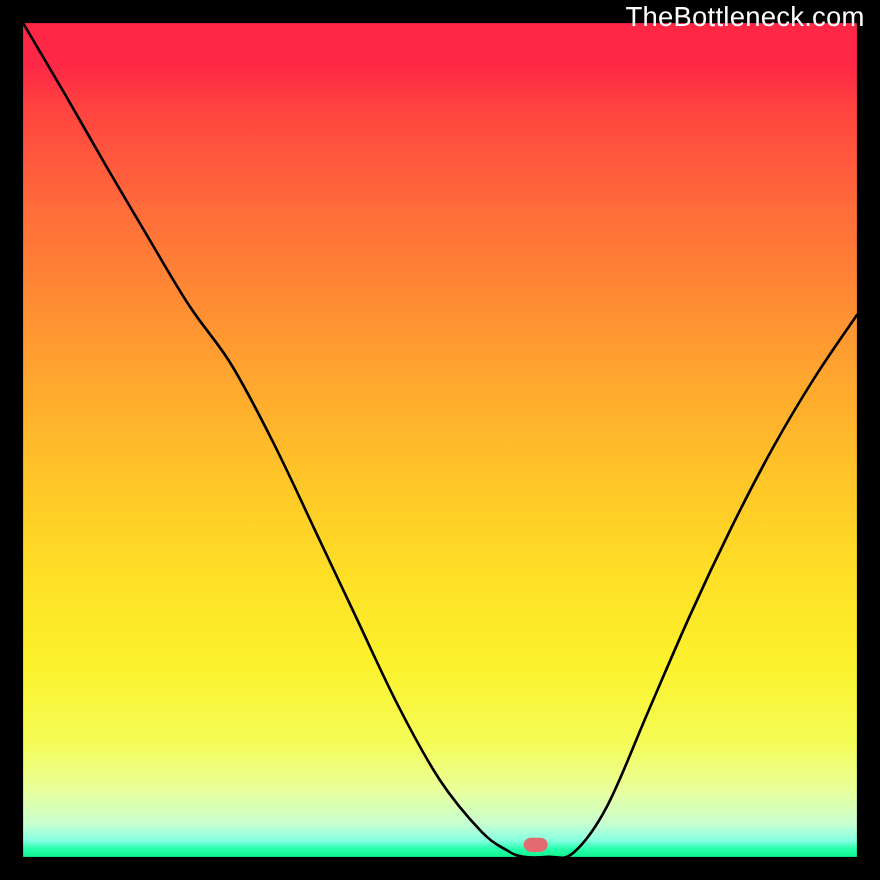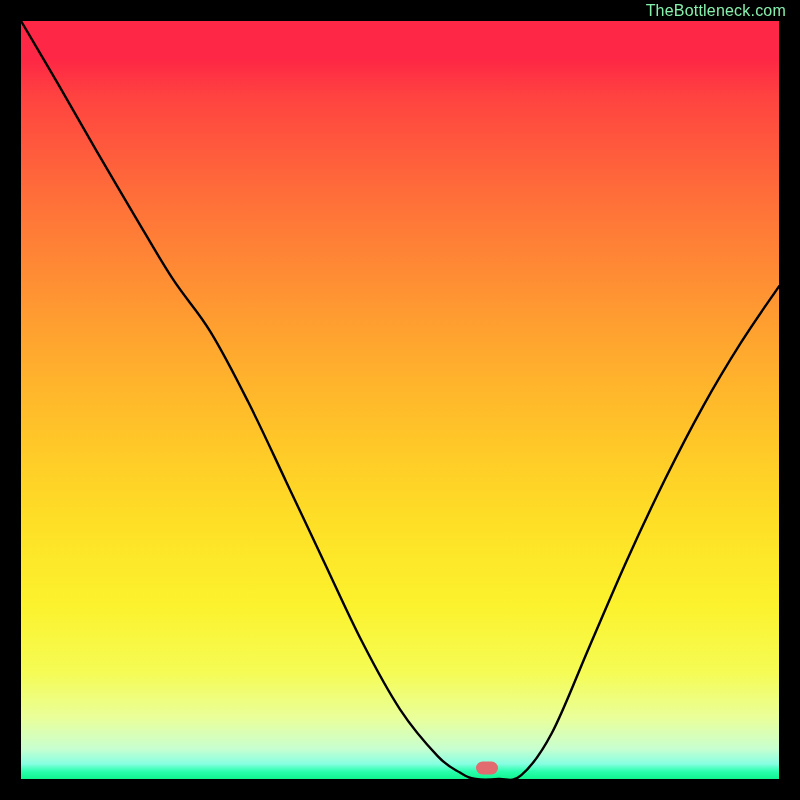--- a/index.html
+++ b/index.html
@@ -14,22 +14,22 @@
   .frame {
     position: relative;
     width: 800px;
     height: 800px;
     background: #000;
   }
   .watermark {
     position: absolute;
     top: 2px;
     right: 14px;
-    color: #86efac;
-    font-size: 16px;
+    color: #ffffff;
+    font-size: 25px;
     font-weight: 400;
     letter-spacing: 0.2px;
     z-index: 10;
   }
   .plot-area {
     position: absolute;
     left: 21px;
     top: 21px;
     width: 758px;
     height: 758px;

